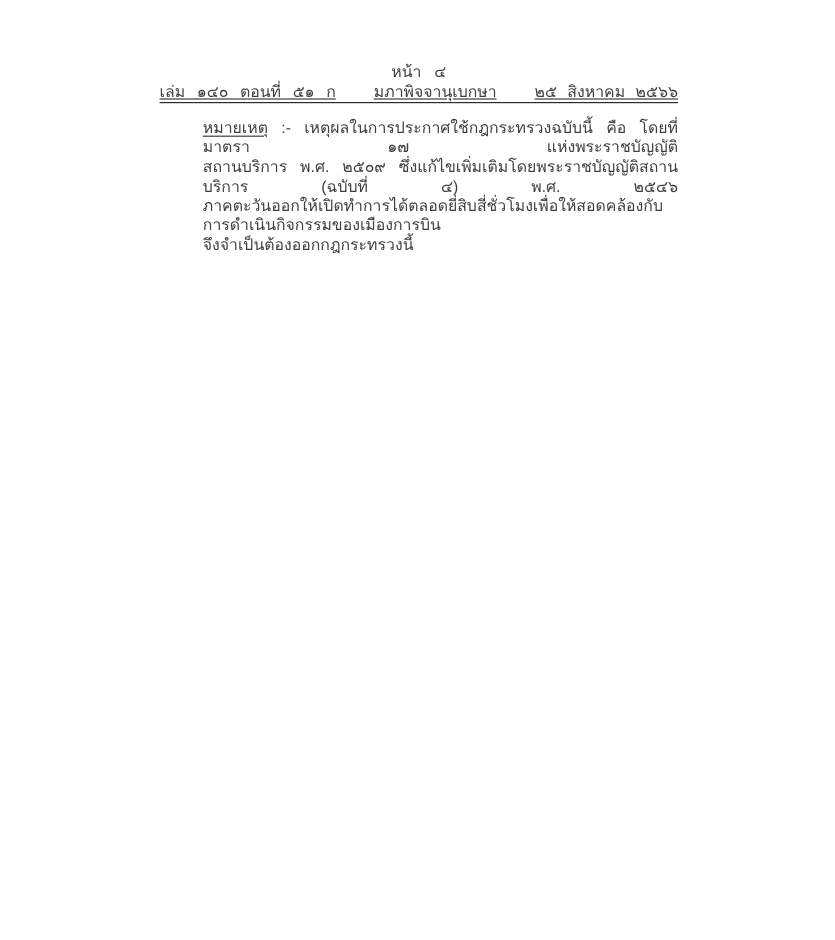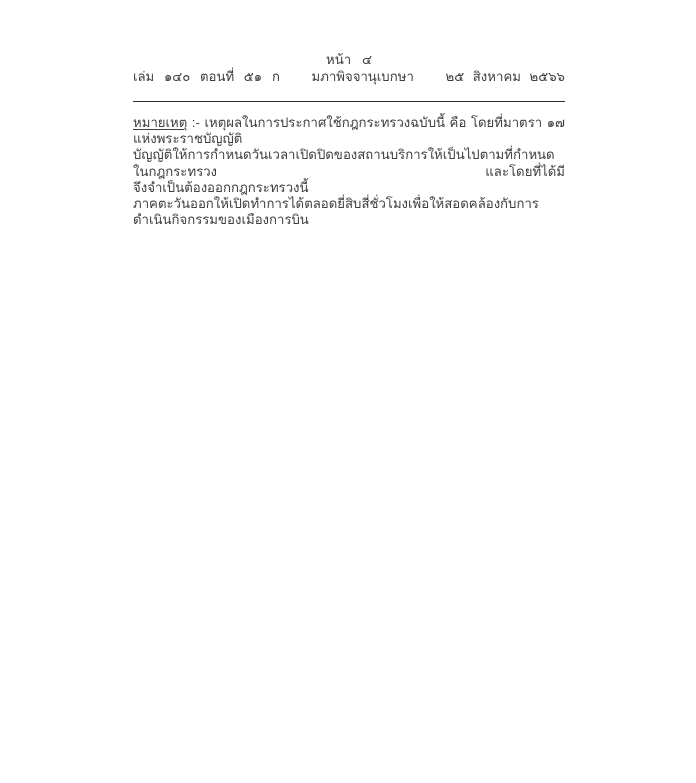--- a/index.html
+++ b/index.html
@@ -28,35 +28,37 @@
     text-align: center;
     line-height: 16px;
     word-spacing: 7px;
   }
   .masthead {
     display: flex;
     justify-content: space-between;
     align-items: flex-end;
     line-height: 16px;
     margin-top: 1px;
-    padding-bottom: 16px;
+    padding-bottom: 0;
     border-bottom: 1.7px solid #2b2b2b;
+    text-decoration: underline;
   }
   .masthead .left   { word-spacing: 6px; }
   .masthead .center { word-spacing: 2px; }
   .masthead .right  { word-spacing: 5px; text-align: right; }
   .note-body {
     margin-top: 13px;
   }
   .note-line {
     line-height: 16.2px;
     text-align: justify;
     text-align-last: justify;
     -moz-text-align-last: justify;
     white-space: normal;
+    margin-left: 36px;
   }
   .note-line.last {
     text-align: left;
     text-align-last: left;
     -moz-text-align-last: left;
   }
   .u {
     text-decoration: underline;
     text-underline-offset: 2px;
   }
@@ -72,19 +74,19 @@
     <div class="masthead">
       <span class="left">เล่ม ๑๔๐ ตอนที่ ๕๑ ก</span>
       <span class="center">มภาพิจจานุเบกษา</span>
       <span class="right">๒๕ สิงหาคม ๒๕๖๖</span>
     </div>
 
     <div class="note-body">
       <div class="note-line">
         <span class="u">หมายเหตุ</span><span> :- เหตุผลในการประกาศใช้กฎกระทรวงฉบับนี้ คือ โดยที่มาตรา ๑๗ แห่งพระราชบัญญัติ</span>
       </div>
-      <div class="note-line">บัญญัติให้การกำหนดวันเวลาเปิดปิดของสถานบริการให้เป็นไปตามที่กำหนดในกฎกระทรวง และโดยที่ได้มี</div>
+      <div class="note-line">สถานบริการ พ.ศ. ๒๕๐๙ ซึ่งแก้ไขเพิ่มเติมโดยพระราชบัญญัติสถานบริการ (ฉบับที่ ๔) พ.ศ. ๒๕๔๖</div>
+      <div class="note-line">ภาคตะวันออกให้เปิดทำการได้ตลอดยี่สิบสี่ชั่วโมงเพื่อให้สอดคล้องกับการดำเนินกิจกรรมของเมืองการบิน</div>
       <div class="note-line last">จึงจำเป็นต้องออกกฎกระทรวงนี้</div>
-      <div class="note-line">ภาคตะวันออกให้เปิดทำการได้ตลอดยี่สิบสี่ชั่วโมงเพื่อให้สอดคล้องกับการดำเนินกิจกรรมของเมืองการบิน</div>
     </div>
 
   </div>
 </div>
 
 </body></html>

